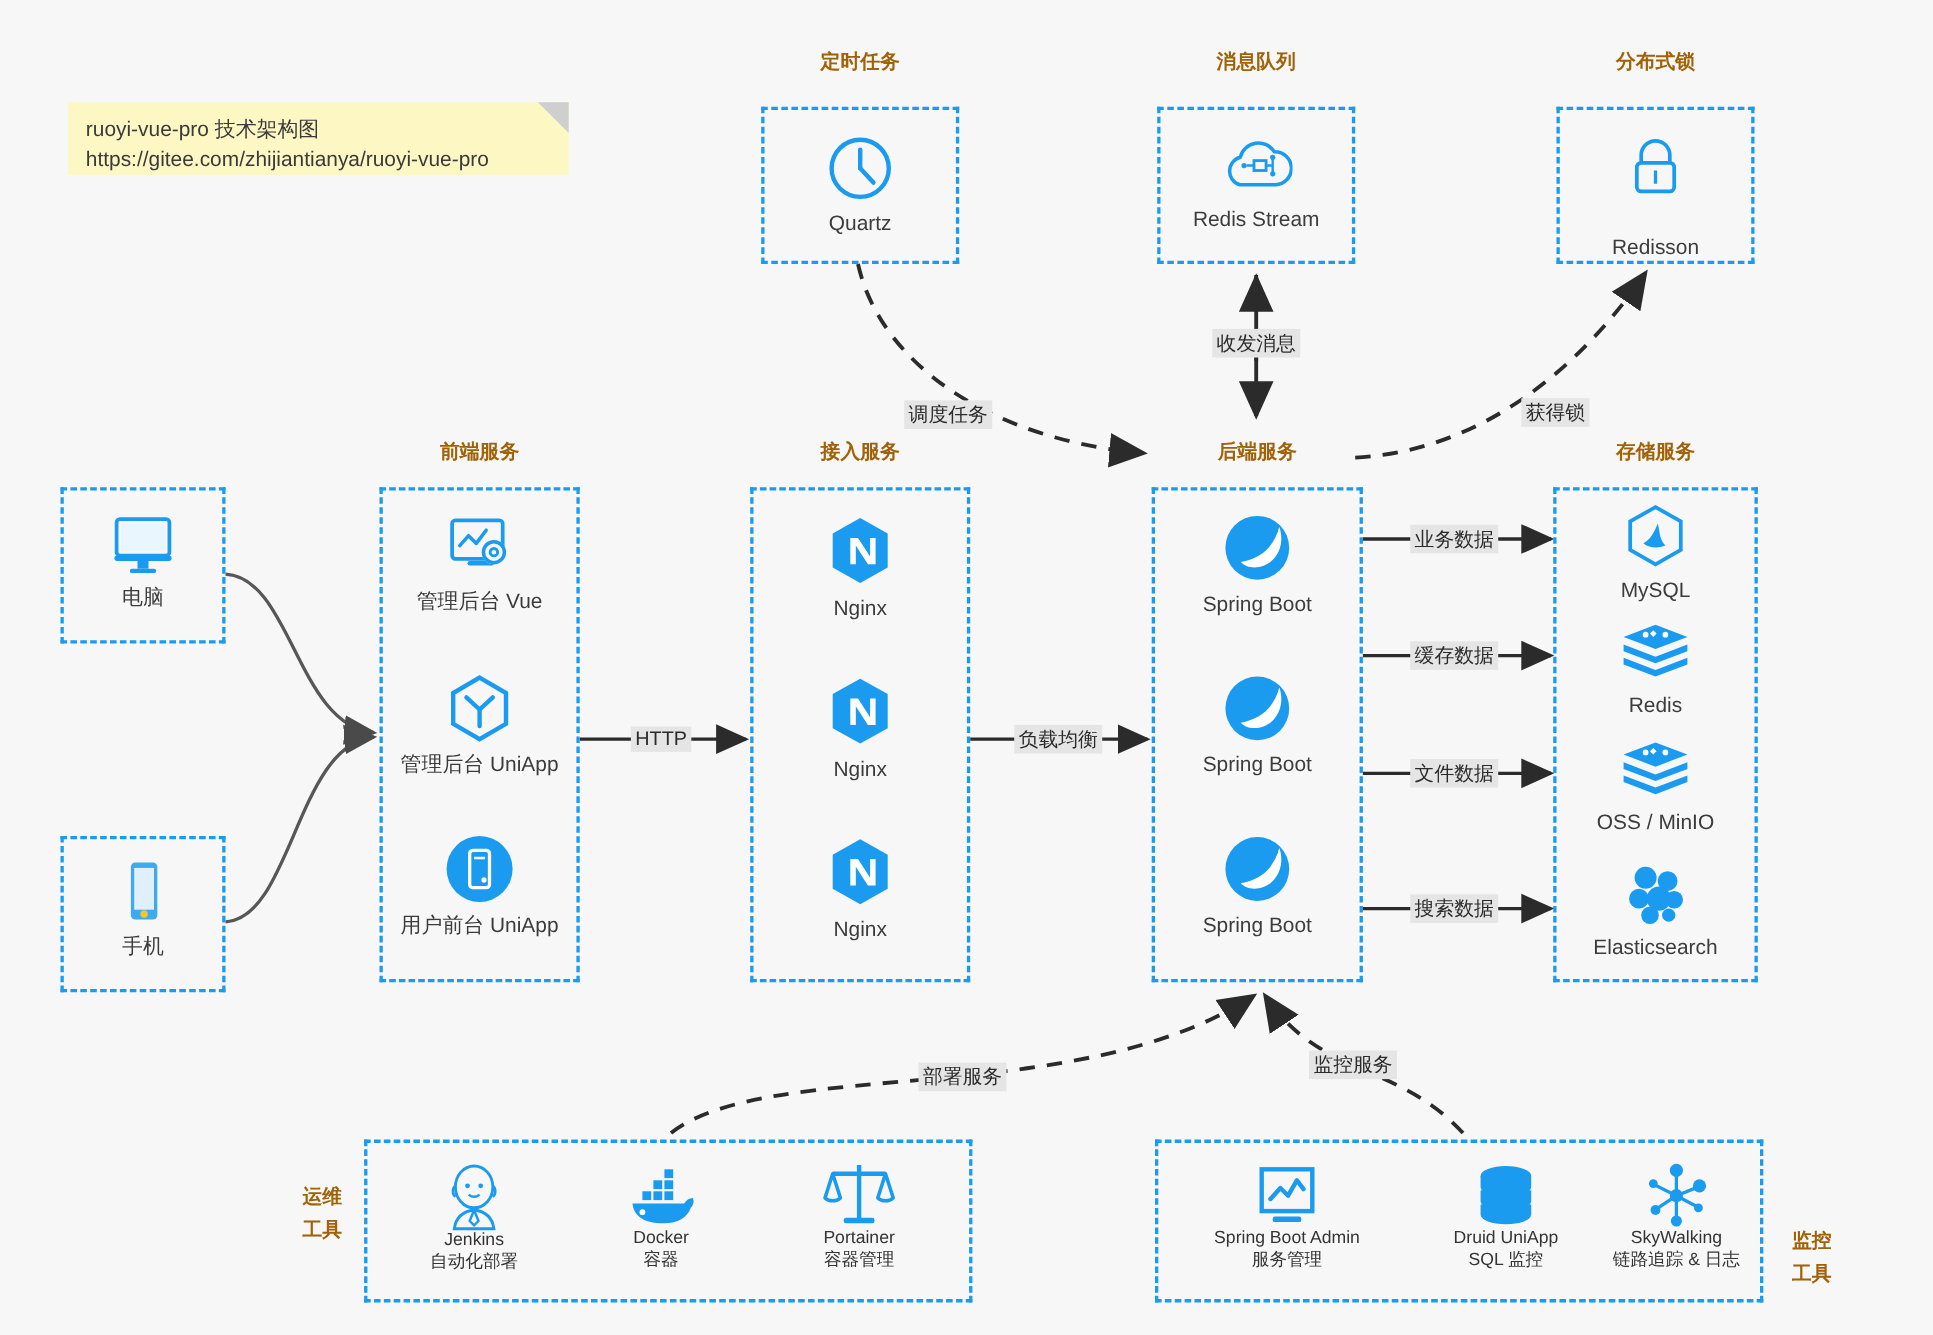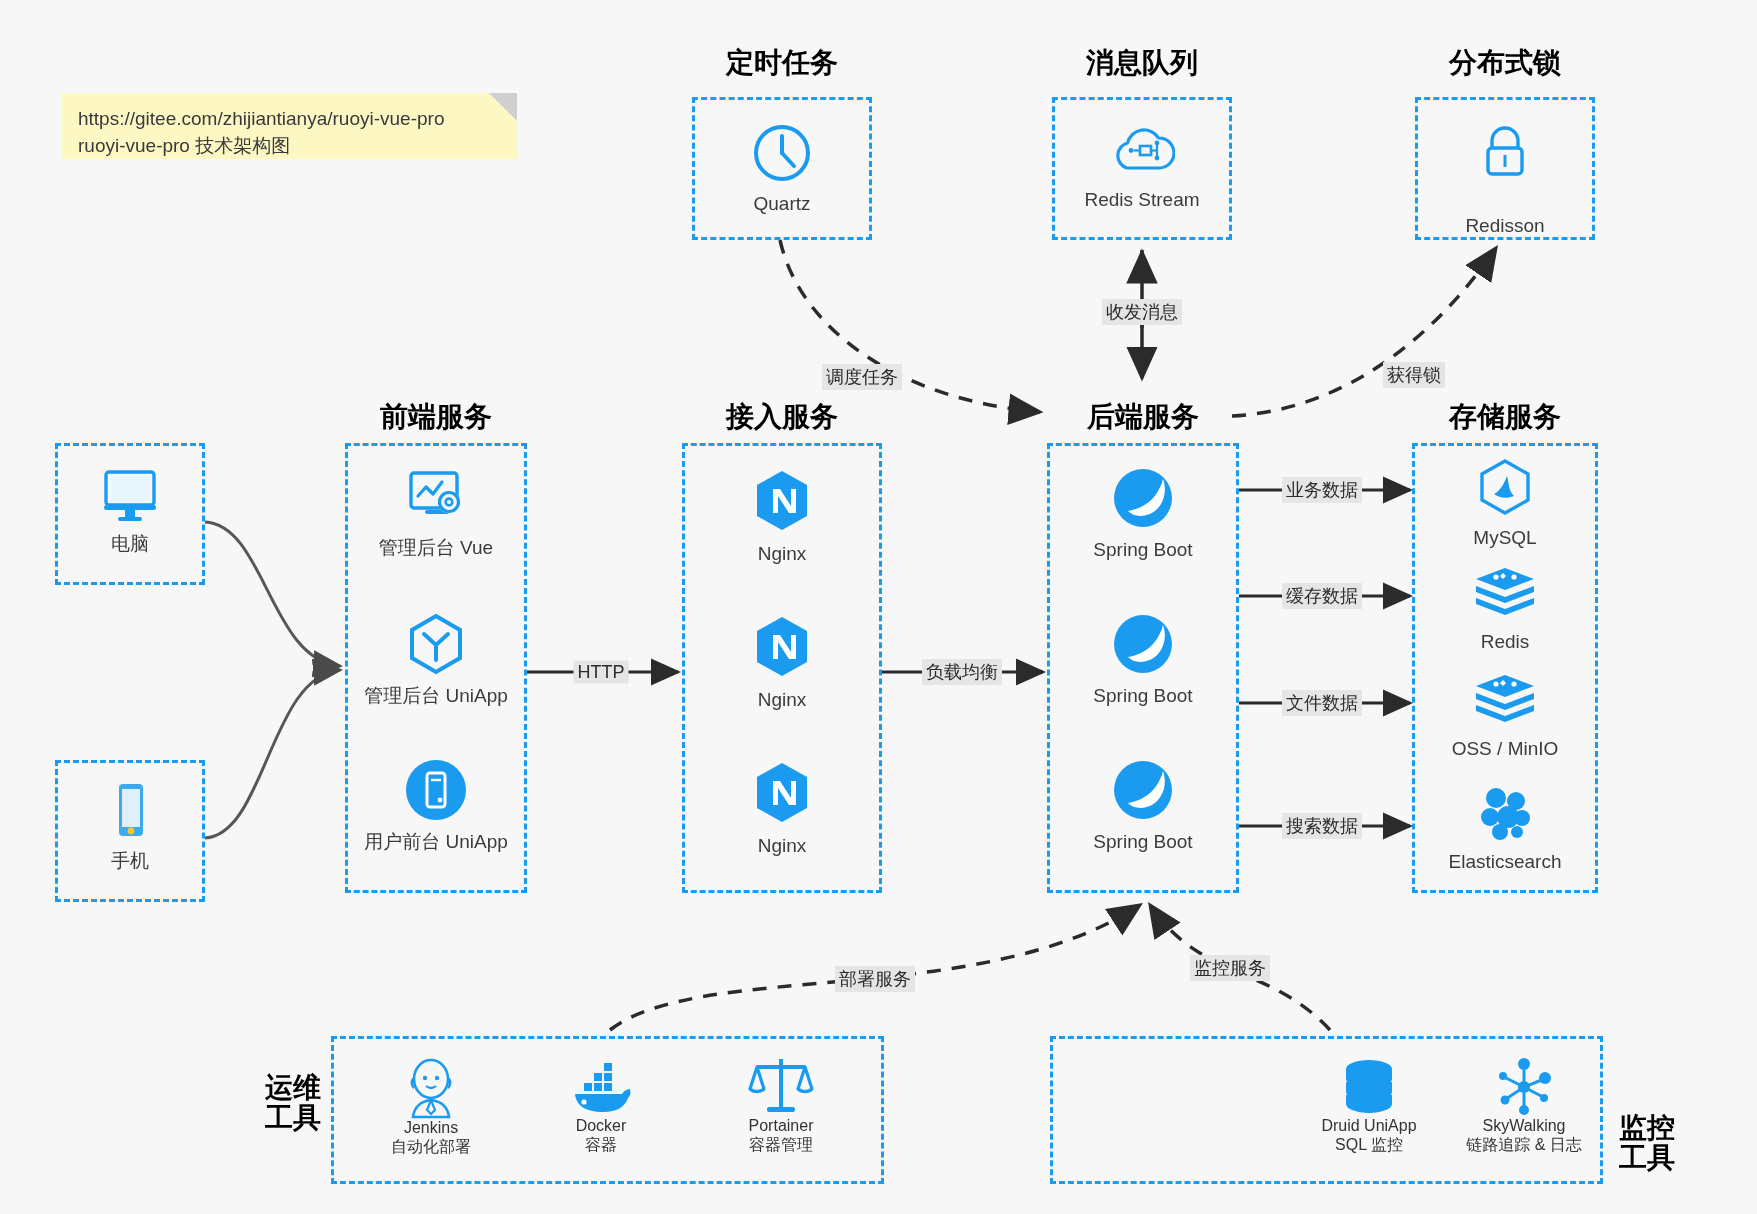--- a/index.html
+++ b/index.html
@@ -29,23 +29,23 @@
 
   
   .group{
     position:absolute;
     border:3px dashed #1a9bf0;
     box-sizing:border-box;
     background:transparent;
   }
   .grp-title{
     position:absolute;
-    color:#000000;
+    color:#a16207;
     font-weight:bold;
-    font-size:28px;
+    font-size:18px;
     white-space:nowrap;
     text-align:center;
   }
   .grp-title.side{line-height:30px;}
 
   
   .node{
     position:absolute;
     display:flex;flex-direction:column;align-items:center;justify-content:flex-start;
     width:100%;
@@ -100,22 +100,22 @@
 
     <path d="M1232,416 C1350,410 1440,330 1496,248" fill="none" stroke="#2b2b2b" stroke-width="3.5" stroke-dasharray="14 11" marker-end="url(#arwd)"></path>
 
     <path d="M610,1030 C700,960 980,1010 1140,905" fill="none" stroke="#2b2b2b" stroke-width="3.5" stroke-dasharray="14 11" marker-end="url(#arwd)"></path>
 
     <path d="M1330,1030 C1270,965 1200,980 1150,905" fill="none" stroke="#2b2b2b" stroke-width="3.5" stroke-dasharray="14 11" marker-end="url(#arwd)"></path>
   </svg>
 
   <div class="note">
     <div class="fold"></div>
+    <div class="note-line">ruoyi-vue-pro 技术架构图</div>
     <div class="note-line">https://gitee.com/zhijiantianya/ruoyi-vue-pro</div>
-    <div class="note-line">ruoyi-vue-pro 技术架构图</div>
   </div>
 
   <div class="grp-title" style="left:692px;top:44px;width:180px;">定时任务</div>
   <div class="group" style="left:692px;top:97px;width:180px;height:143px;">
     <div class="node" style="top:22px;">
       <svg class="ico" width="62" height="62" viewBox="0 0 62 62">
         <circle cx="31" cy="31" r="26" fill="none" stroke="#1a9bf0" stroke-width="4"></circle>
         <line x1="31" y1="31" x2="31" y2="14" stroke="#1a9bf0" stroke-width="4" stroke-linecap="round"></line>
         <line x1="31" y1="31" x2="43" y2="44" stroke="#1a9bf0" stroke-width="4" stroke-linecap="round"></line>
       </svg>
@@ -347,20 +347,29 @@
         <path d="M9,14 L2,36 a9,7 0 0 0 14,0 Z" fill="none" stroke="#1a9bf0" stroke-width="3.2" stroke-linejoin="round"></path>
         <path d="M57,14 L50,36 a9,7 0 0 0 14,0 Z" fill="none" stroke="#1a9bf0" stroke-width="3.2" stroke-linejoin="round"></path>
         <rect x="19" y="54" width="28" height="5" rx="2" fill="#1a9bf0"></rect>
       </svg>
       <div class="lbl">Portainer</div>
       <div class="lbl2">容器管理</div>
     </div>
   </div>
 
   <div class="group" style="left:1050px;top:1036px;width:553px;height:148px;">
+    <div class="tools-cell" style="left:12px;top:18px;width:210px;">
+      <svg class="ico" width="66" height="60" viewBox="0 0 66 60">
+        <rect x="10" y="6" width="46" height="38" fill="none" stroke="#1a9bf0" stroke-width="4"></rect>
+        <path d="M18,33 l9,-10 l7,7 l8,-14 l6,8" fill="none" stroke="#1a9bf0" stroke-width="4" stroke-linecap="round" stroke-linejoin="round"></path>
+        <rect x="20" y="49" width="26" height="5" rx="2" fill="#1a9bf0"></rect>
+      </svg>
+      <div class="lbl">Spring Boot Admin</div>
+      <div class="lbl2">服务管理</div>
+    </div>
     <div class="tools-cell" style="left:236px;top:18px;width:160px;">
       <svg class="ico" width="62" height="60" viewBox="0 0 62 60">
         <ellipse cx="31" cy="12" rx="23" ry="9" fill="#1a9bf0"></ellipse>
         <path d="M8,12 v10 a23,9 0 0 0 46,0 v-10" fill="#1a9bf0"></path>
         <path d="M8,25 v10 a23,9 0 0 0 46,0 v-10" fill="#1a9bf0"></path>
         <path d="M8,38 v9 a23,9 0 0 0 46,0 v-9" fill="#1a9bf0"></path>
       </svg>
       <div class="lbl">Druid UniApp</div>
       <div class="lbl2">SQL 监控</div>
     </div>

